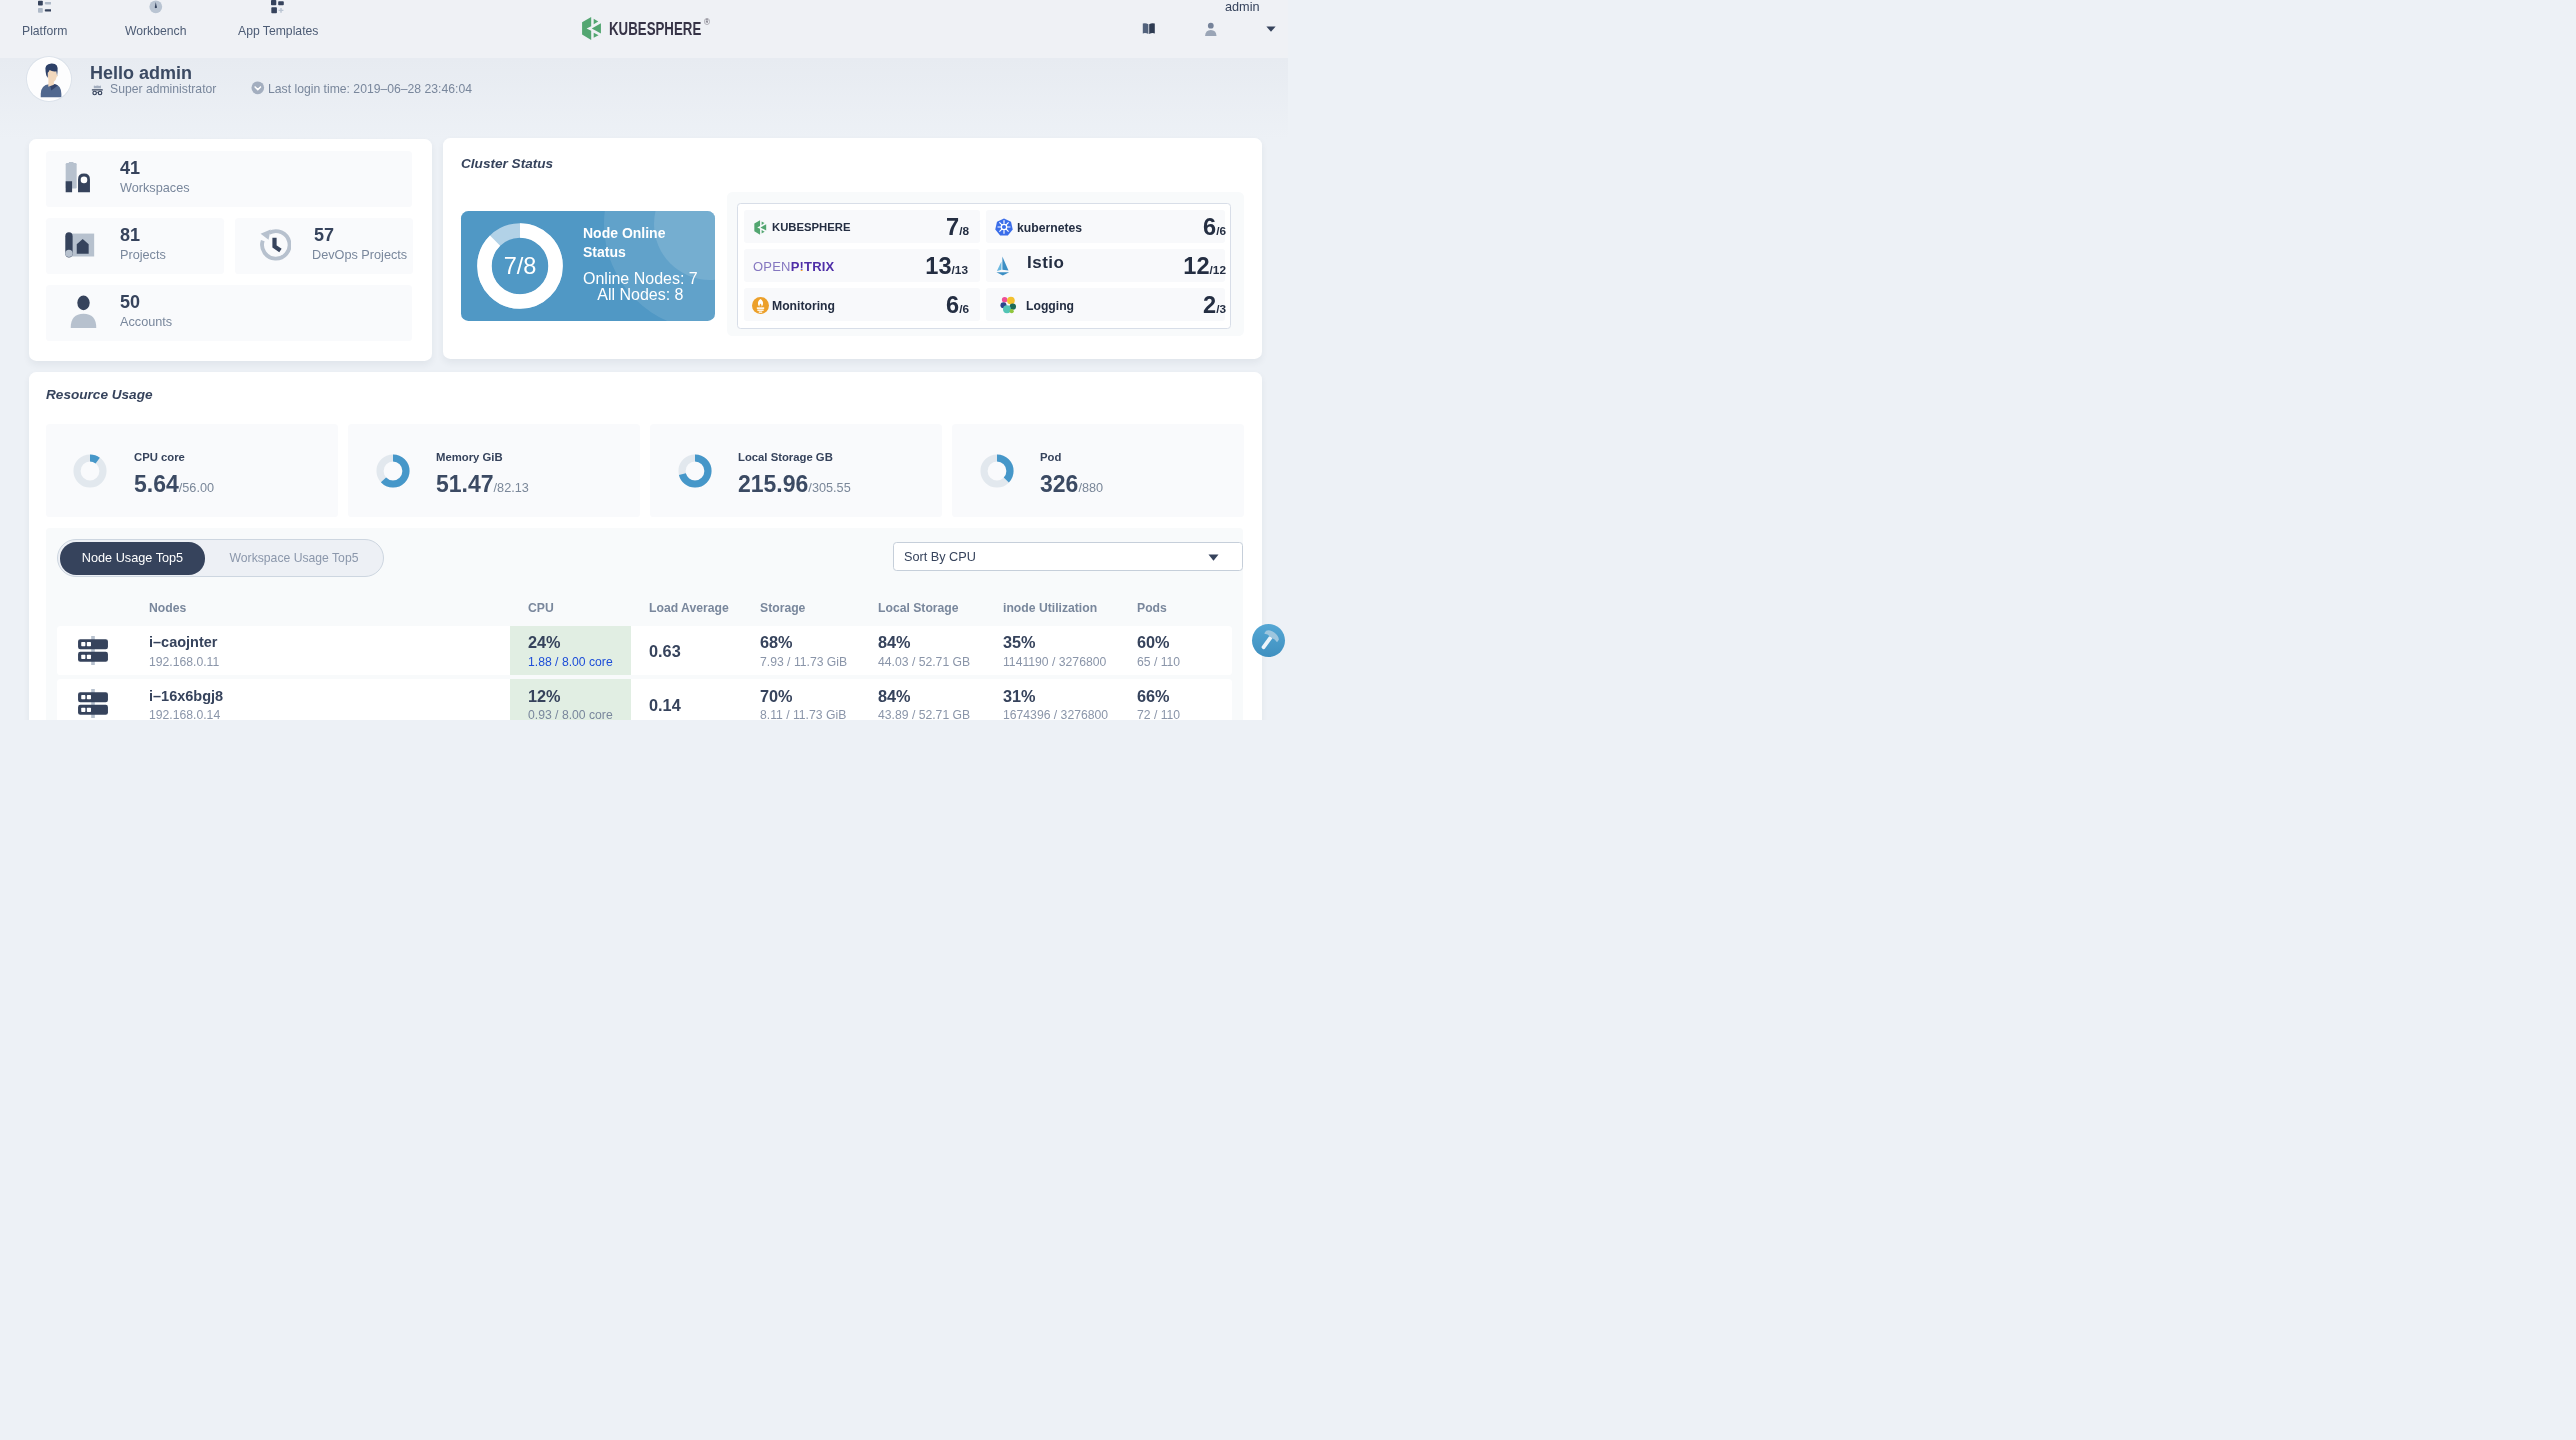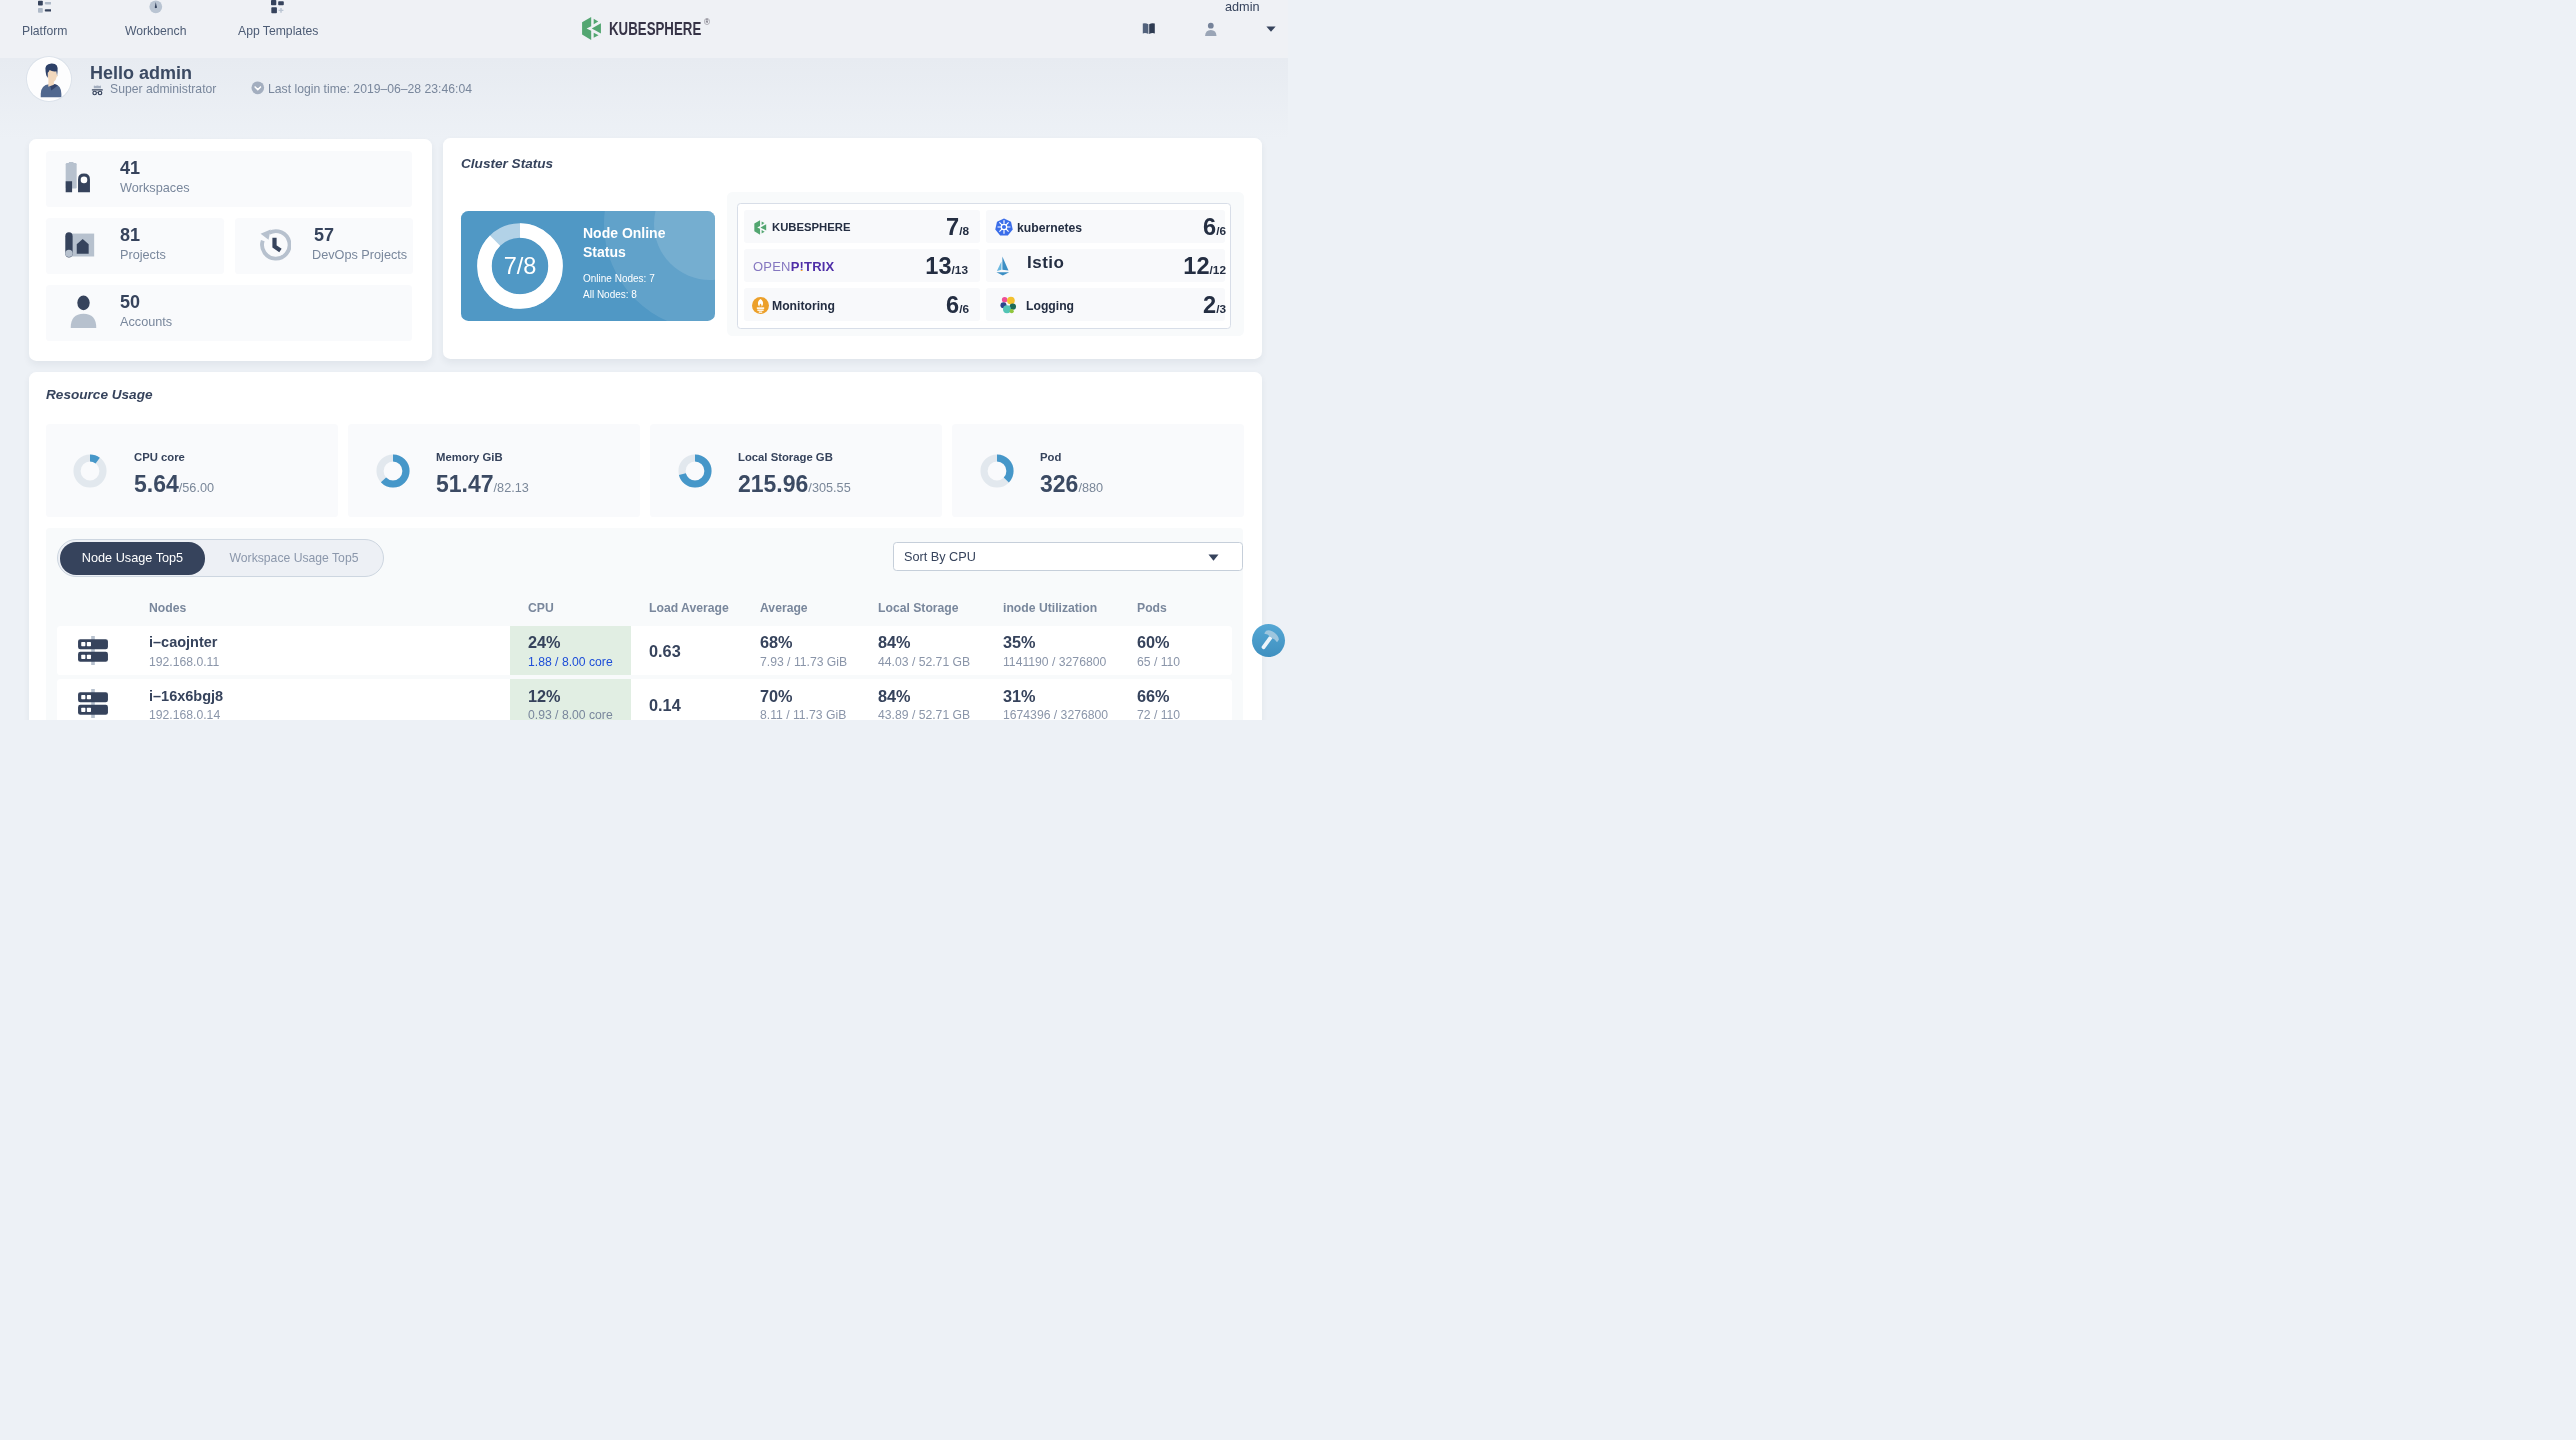--- a/index.html
+++ b/index.html
@@ -174,21 +174,21 @@
 
 <div class="abs" style="left:461px; top:211px; width:254px; height:110px; border-radius:7.3px; background:#5098c5; overflow:hidden;">
   <div class="abs" style="left:143px; top:-93px; width:212px; height:212px; border-radius:50%; background:rgba(255,255,255,0.10);"></div>
   <div class="abs" style="left:193px; top:-43px; width:112px; height:112px; border-radius:50%; background:rgba(255,255,255,0.13);"></div>
   <svg class="abs" style="left:16.3px; top:11.8px;" width="86" height="86" viewBox="0 0 95 95">
     <circle cx="47.5" cy="47.5" r="39.3" fill="none" stroke="#b2d2e7" stroke-width="16"></circle>
     <circle cx="47.5" cy="47.5" r="39.3" fill="none" stroke="#ffffff" stroke-width="16" stroke-dasharray="216.05 30.86" stroke-dashoffset="0" transform="rotate(-90 47.5 47.5)"></circle>
     <text x="47.5" y="56.5" text-anchor="middle" font-family="Liberation Sans, sans-serif" font-size="26" fill="#fff">7/8</text>
   </svg>
   <div class="abs" style="left:122px; top:12.7px; color:#fff; font-size:14px; font-weight:700; line-height:19.5px;">Node Online<br>Status</div>
-  <div class="abs" style="left:122px; top:60px; color:#fff; font-size:10px; line-height:16.3px;">Online Nodes: 7<br>All Nodes: 8</div>
+  <div class="abs" style="left:122px; top:60px; color:#fff; font-size:16px; line-height:16.3px;text-align:center;">Online Nodes: 7<br>All Nodes: 8</div>
 </div>
 
 <div class="abs" style="left:727px; top:192px; width:517px; height:144px; background:#f8fafb; border-radius:5.4px;"></div>
 <div class="abs" style="left:737px; top:203px; width:494px; height:126px; background:#fff; border:0.9px solid #d8dee8; border-radius:3.6px;"></div>
 
 <div class="cell" style="left:744px; top:210px; width:236px; height:33px;"></div>
 <div class="cell" style="left:986px; top:210px; width:239px; height:33px;"></div>
 
 <div class="cell" style="left:744px; top:249px; width:236px; height:33px;"></div>
 <div class="cell" style="left:986px; top:249px; width:239px; height:33px;"></div>
@@ -301,21 +301,21 @@
 
 <div class="abs" style="left:893px; top:542px; width:350px; height:29px; background:#fff; border:0.9px solid #c6cfda; border-radius:3.6px;"></div>
 <div class="abs" style="left:904px; top:550px; font-size:12.7px; color:#36435c;">Sort By CPU</div>
 <svg class="abs" style="left:1208px; top:554px;" width="11" height="7.3" viewBox="0 0 12 8">
     <path d="M0.5 0.5 L11.5 0.5 L6 7.5 Z" fill="#36435c"></path>
   </svg>
 
 <div class="th" style="left:149px; top:601px;">Nodes</div>
 <div class="th" style="left:528px; top:601px;">CPU</div>
 <div class="th" style="left:649px; top:601px;">Load Average</div>
-<div class="th" style="left:760px; top:601px;">Average</div>
+<div class="th" style="left:760px; top:601px;">Storage</div>
 <div class="th" style="left:878px; top:601px;">Local Storage</div>
 <div class="th" style="left:1003px; top:601px;">inode Utilization</div>
 <div class="th" style="left:1137px; top:601px;">Pods</div>
 
 <div class="abs" style="left:57px; top:626px; width:1175px; height:49px; background:#fff; border-radius:3.6px;"></div>
 <div class="abs" style="left:510px; top:626px; width:121px; height:49px; background:#e1eee3;"></div>
 <div class="abs" style="left:78px; top:636px;">
   <svg width="30" height="29" viewBox="0 0 33 32">
     <rect x="14.5" y="0" width="4" height="32" fill="#b7c1ce"></rect>
     <rect x="0" y="3.5" width="33" height="11" rx="2.5" fill="#36435c"></rect>

